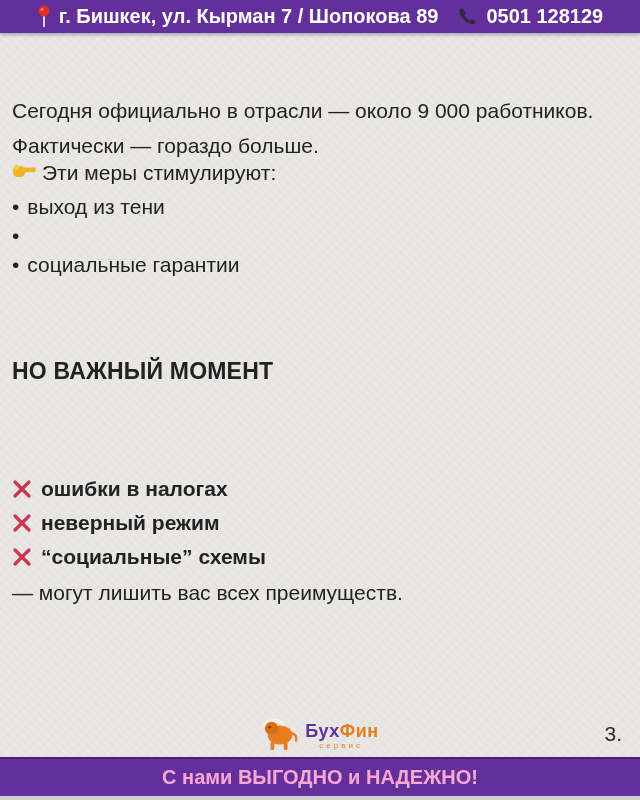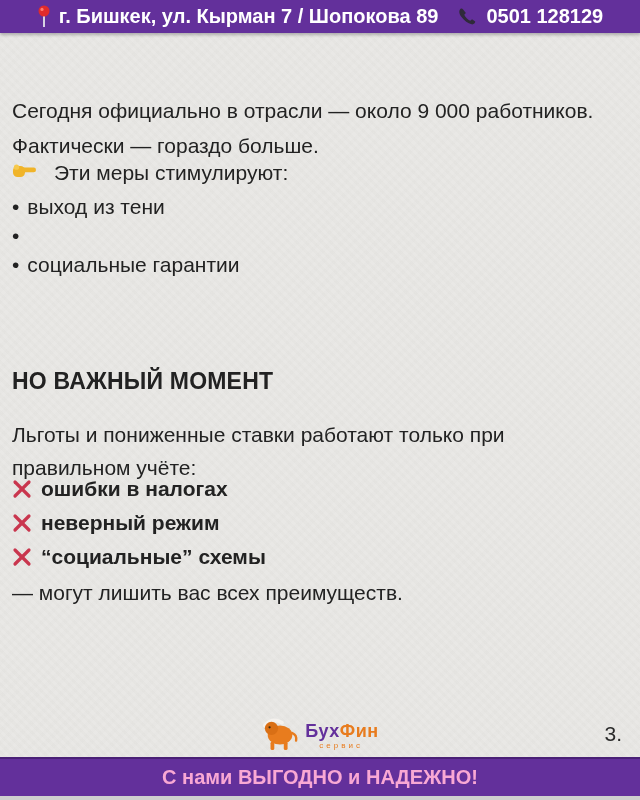--- a/index.html
+++ b/index.html
@@ -29,25 +29,25 @@
     position:absolute;left:0;right:0;bottom:0;height:37px;
     background:var(--purple,#63309b);
     border-top:2px solid #4a2176;
     display:flex;align-items:center;justify-content:center;
     color:#f9a8d4;font-weight:bold;font-size:20px;
     z-index:2;
   }
   .block{position:absolute;left:12px;right:12px;}
   .intro{top:72px;font-size:21px;line-height:35px;max-width:620px;}
   .stim{top:158px;}
-  .stim-title{display:flex;align-items:center;gap:16px;font-size:21px;line-height:30px;}
+  .stim-title{display:flex;align-items:center;gap:4px;font-size:21px;line-height:30px;}
   .stim-list{list-style:none;margin:4px 0 0 0;padding:0;font-size:21px;line-height:29px;}
   .stim-list li{display:flex;gap:8px;align-items:baseline;}
   .bullet{color:#222;}
-  .heading{top:368px;font-weight:bold;font-size:23px;letter-spacing:0.2px;}
+  .heading{top:358px;font-weight:bold;font-size:23px;letter-spacing:0.2px;}
   .lead{top:418px;font-size:21px;line-height:33px;max-width:555px;}
   .risks{top:472px;}
   .risk-list{list-style:none;margin:0;padding:0;font-size:21px;line-height:34px;}
   .risk-list li{display:flex;gap:9px;align-items:center;font-weight:bold;}
   .x-icon{display:inline-flex;width:20px;height:20px;flex:0 0 20px;}
   .conclusion{margin-top:2px;font-size:21px;line-height:34px;}
   .footer-logo{
     position:absolute;left:0;right:0;top:714px;height:44px;
     display:flex;align-items:center;justify-content:center;gap:6px;
   }
@@ -108,21 +108,20 @@
 
         <li>
           <span class="bullet">•</span>
           <span>социальные гарантии</span>
         </li>
       </ul>
   </div>
 
   <h2 class="block heading" style="margin:0;">НО ВАЖНЫЙ МОМЕНТ</h2>
 
-  <p class="block lead" style="margin:0;">Льготы и пониженные ставки работают только при правильном учёте:</p>
 
   <div class="block risks">
     <ul class="risk-list">
 
         <li>
           <span class="x-icon">
             <svg width="20" height="20" viewBox="0 0 20 20">
               <line x1="3" y1="3" x2="17" y2="17" stroke="#c9364e" stroke-width="3.2" stroke-linecap="round"></line>
               <line x1="17" y1="3" x2="3" y2="17" stroke="#c9364e" stroke-width="3.2" stroke-linecap="round"></line>
             </svg>

